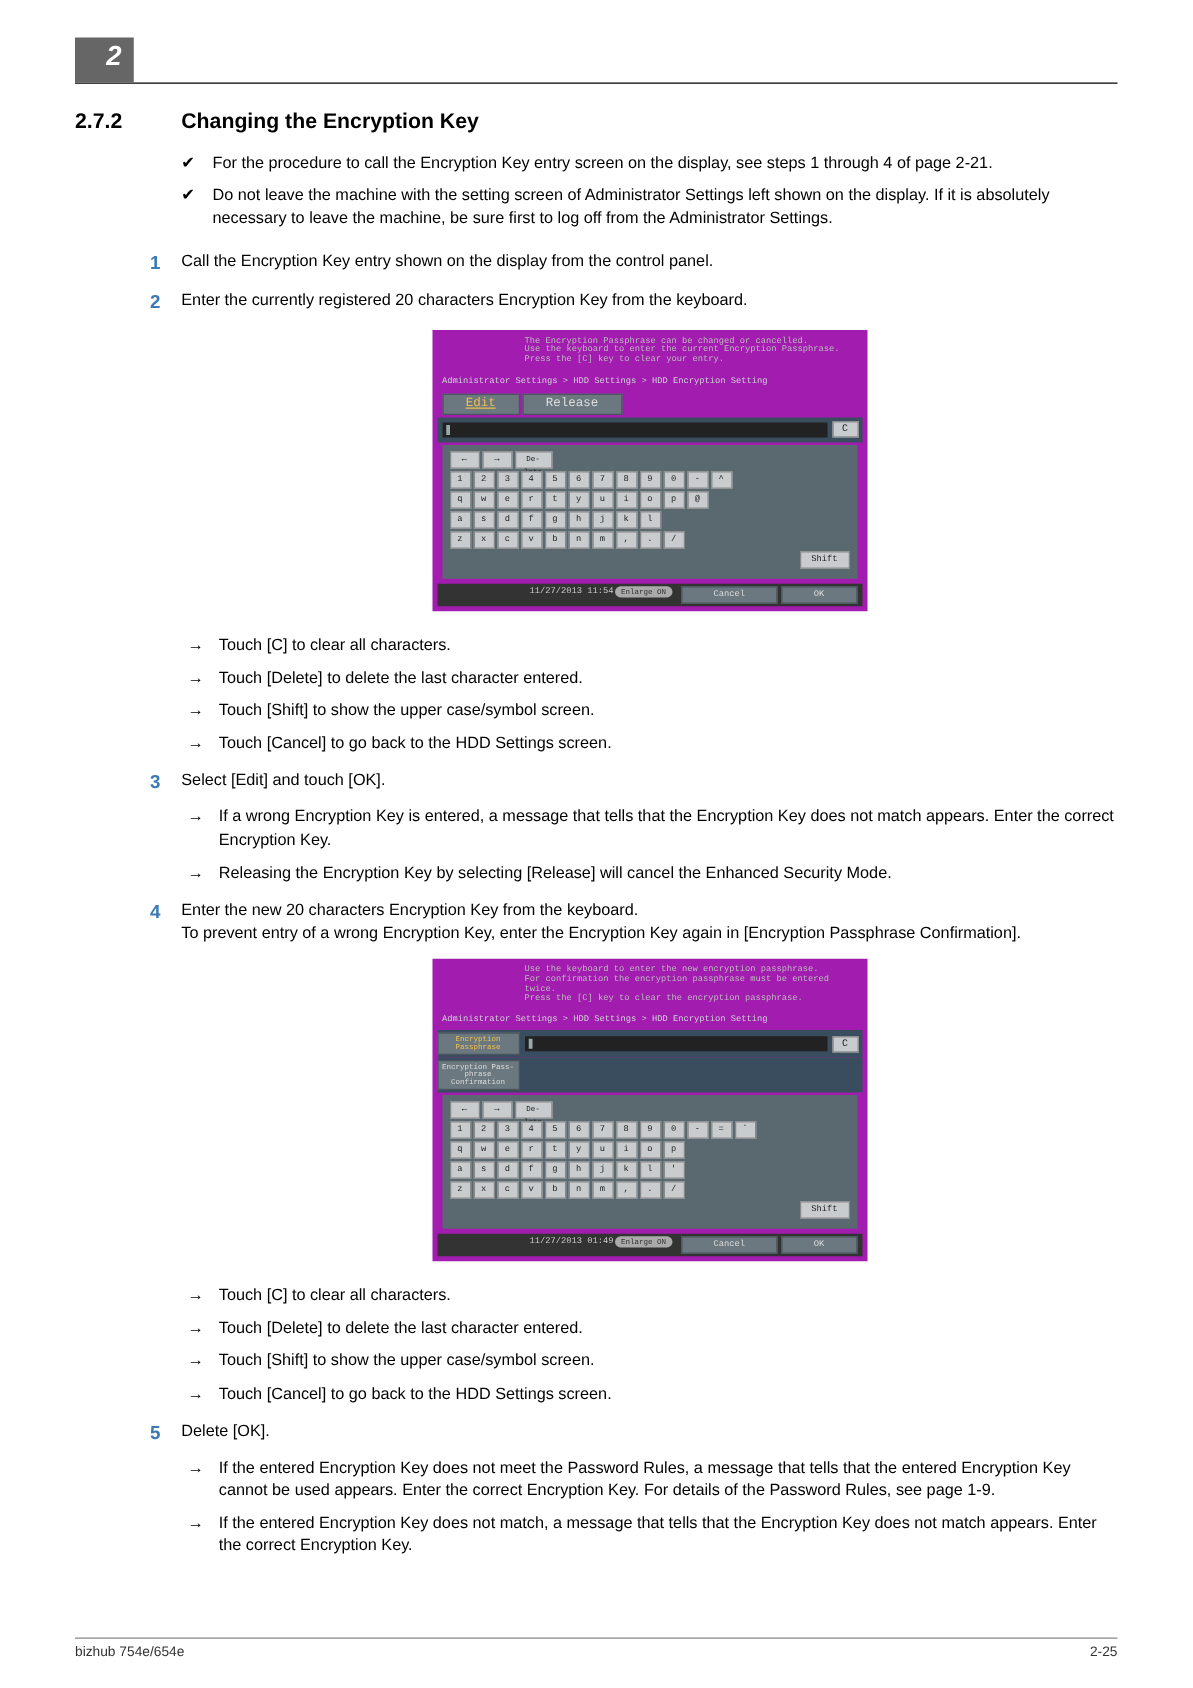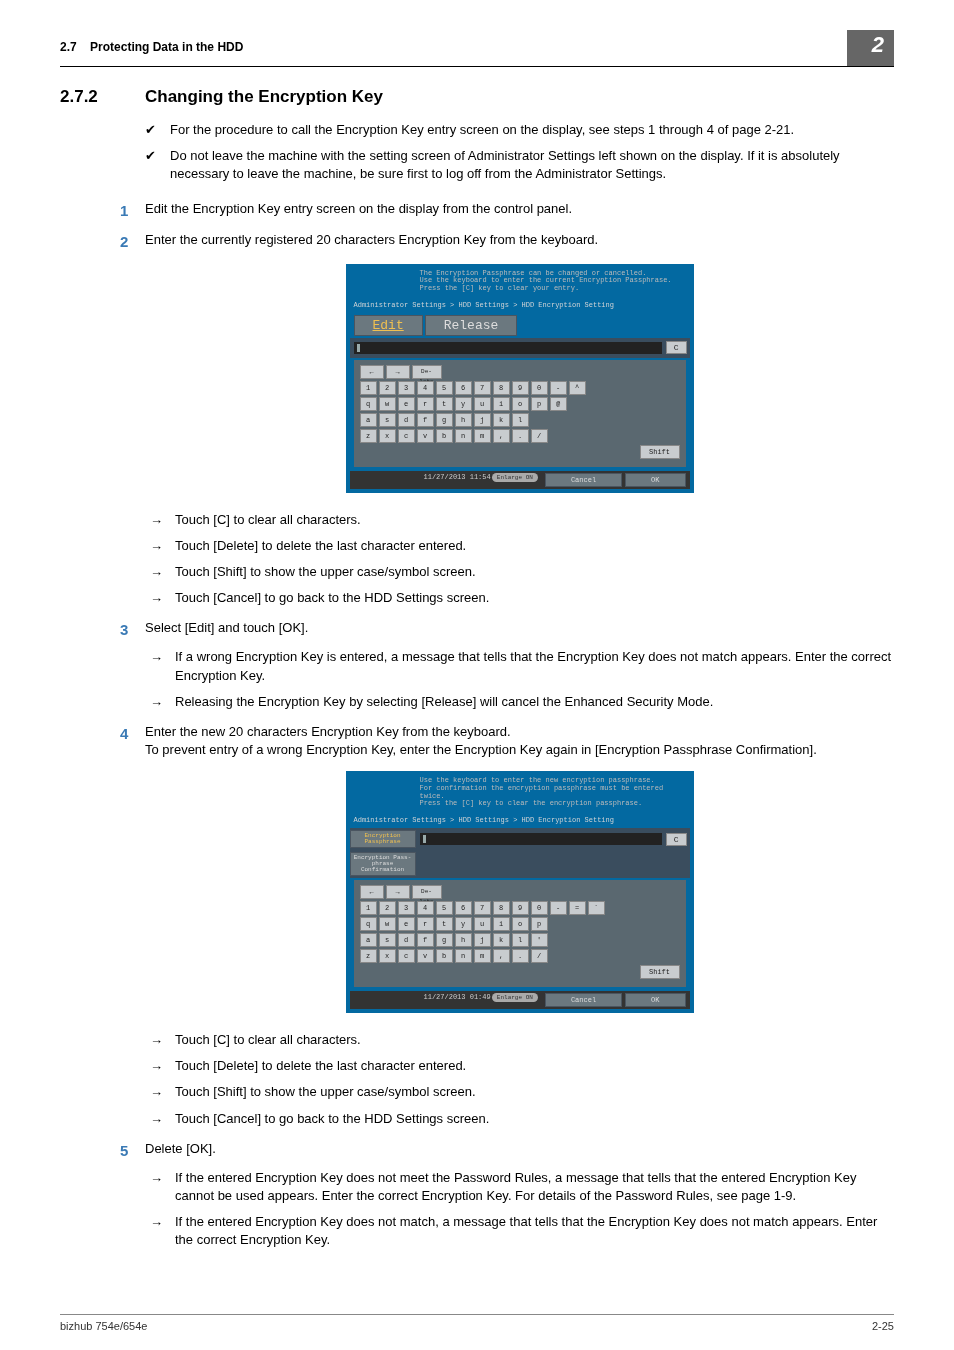--- a/index.html
+++ b/index.html
@@ -76,21 +76,21 @@
     flex-shrink: 0;
     font-weight: bold;
     padding-left: 5px;
   }
   .sub-list {
     margin-top: 8px;
   }
   .screenshot {
     margin: 12px auto 18px auto;
     width: 340px;
-    background: #0369a1;
+    background: #a21caf;
     padding: 4px;
     font-family: "Courier New", monospace;
     font-size: 7px;
     color: #d0d4d8;
   }
   .scr-top-text {
     color: #bbb;
     padding: 2px 4px 6px 70px;
     line-height: 1.1;
   }
@@ -101,21 +101,21 @@
   }
   .scr-tabs {
     display: flex;
     gap: 2px;
     margin: 2px 0 2px 4px;
   }
   .scr-tab {
     background: #6b787f;
     color: #f0c050;
     padding: 2px 18px;
-    font-size: 13px;
+    font-size: 10px;
     border: 1px solid #4a5560;
   }
   .scr-tab.sel {
     text-decoration: underline;
     color: #f0c050;
   }
   .scr-tab.plain { color: #ddd; }
   .scr-inputrow {
     display: flex;
     align-items: center;
@@ -216,24 +216,20 @@
     font-size: 11px;
     color: #333;
   }
 </style>
 </head>
 <body>
 
 <div class="page">
 
   <div class="header">
-    <div class="header-left">
-      <span>2.7</span>&nbsp;&nbsp;&nbsp;
-      <span>Protecting Data in the HDD</span>
-    </div>
     <div class="header-right">2</div>
   </div>
 
   <div class="section-title-row">
     <div class="section-number">2.7.2</div>
     <div class="section-title">Changing the Encryption Key</div>
   </div>
 
   <div class="content">
 
@@ -241,21 +237,21 @@
       <div class="check-mark">✔</div>
       <div>For the procedure to call the Encryption Key entry screen on the display, see steps 1 through 4 of page 2-21.</div>
     </div>
     <div class="check-item">
       <div class="check-mark">✔</div>
       <div>Do not leave the machine with the setting screen of Administrator Settings left shown on the display. If it is absolutely necessary to leave the machine, be sure first to log off from the Administrator Settings.</div>
     </div>
 
     <div class="step-item" style="margin-top:16px;">
       <div class="step-num">1</div>
-      <div class="step-body">Edit the Encryption Key entry screen on the display from the control panel.</div>
+      <div class="step-body">Call the Encryption Key entry shown on the display from the control panel.</div>
     </div>
 
     <div class="step-item" style="margin-top:10px;">
       <div class="step-num">2</div>
       <div class="step-body">Enter the currently registered 20 characters Encryption Key from the keyboard.</div>
     </div>
 
     <div class="screenshot">
       <div class="scr-top-text">
         <div>The Encryption Passphrase can be changed or cancelled.</div>

